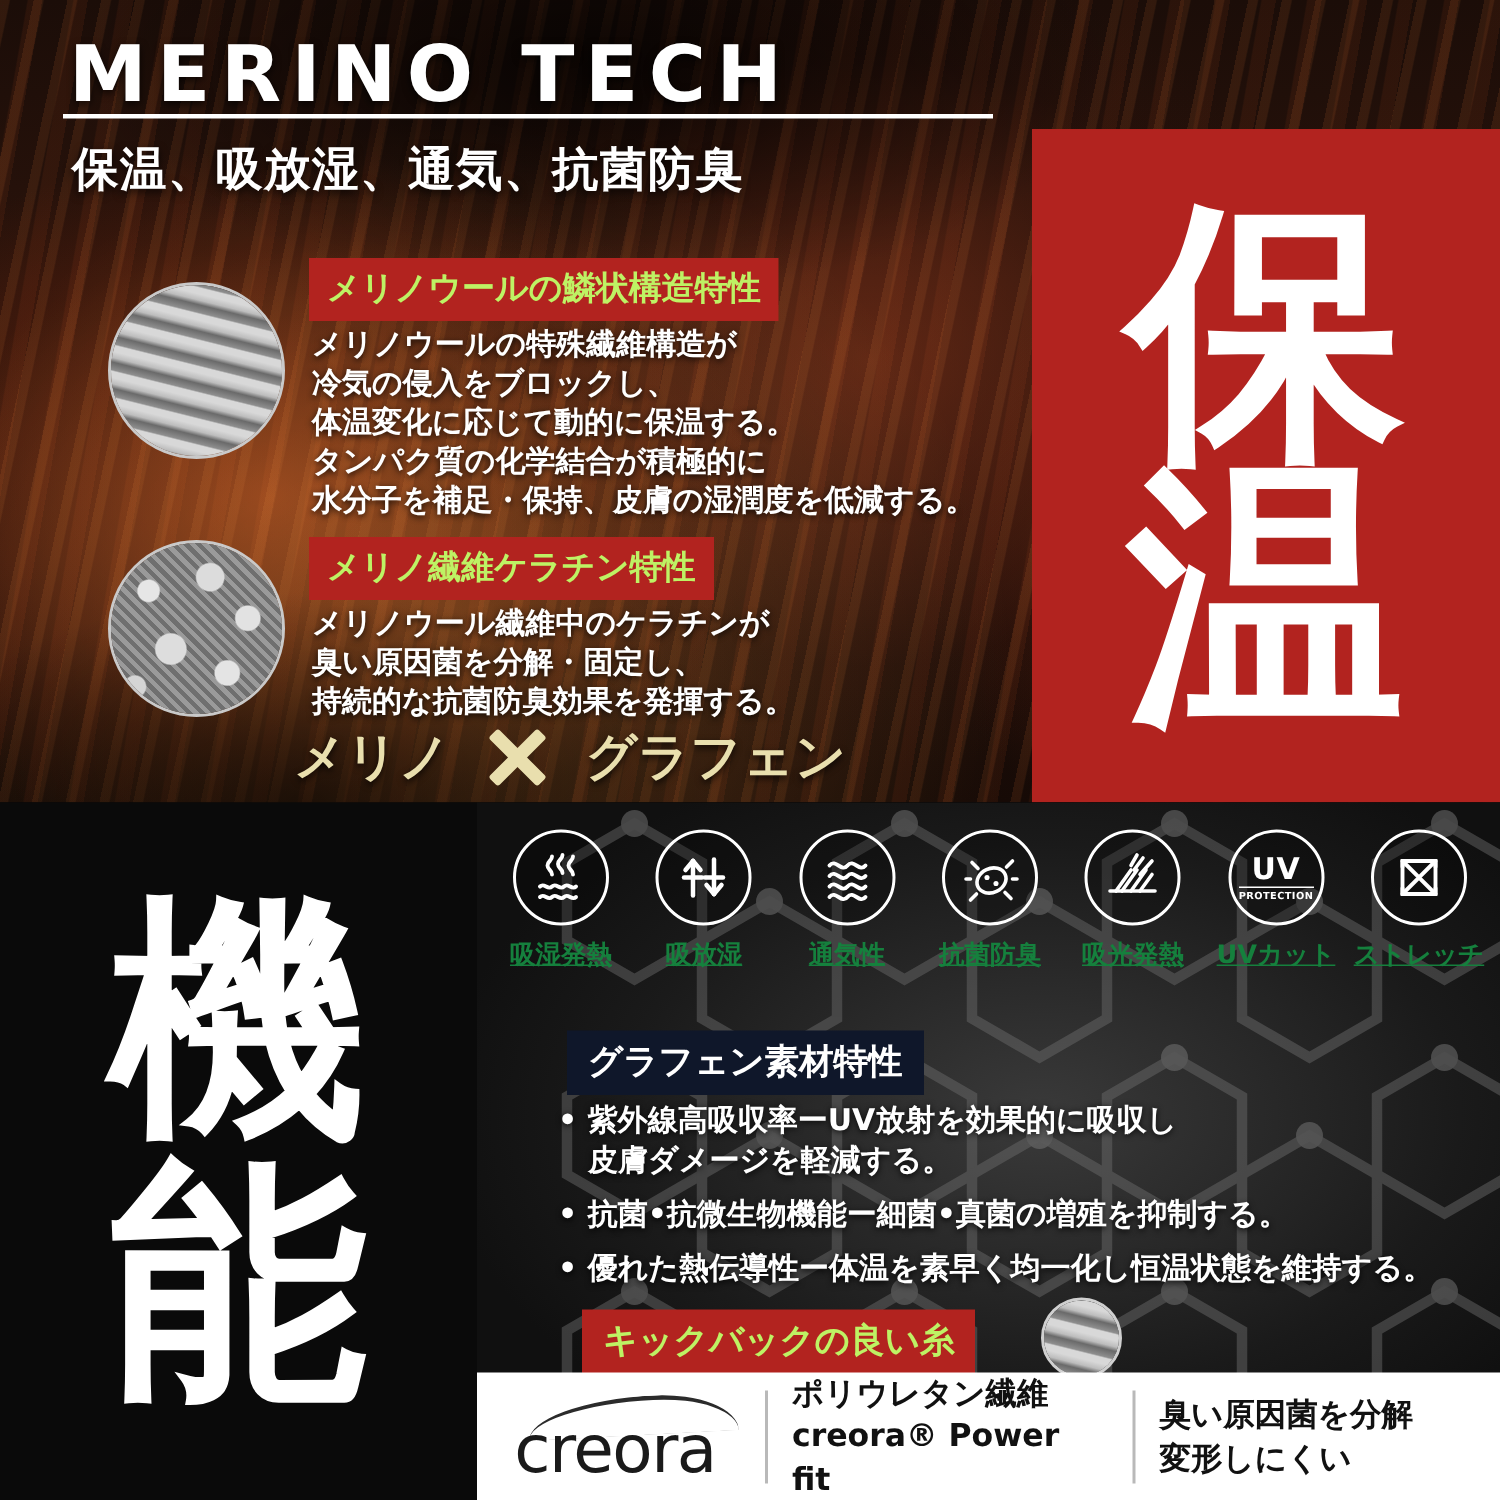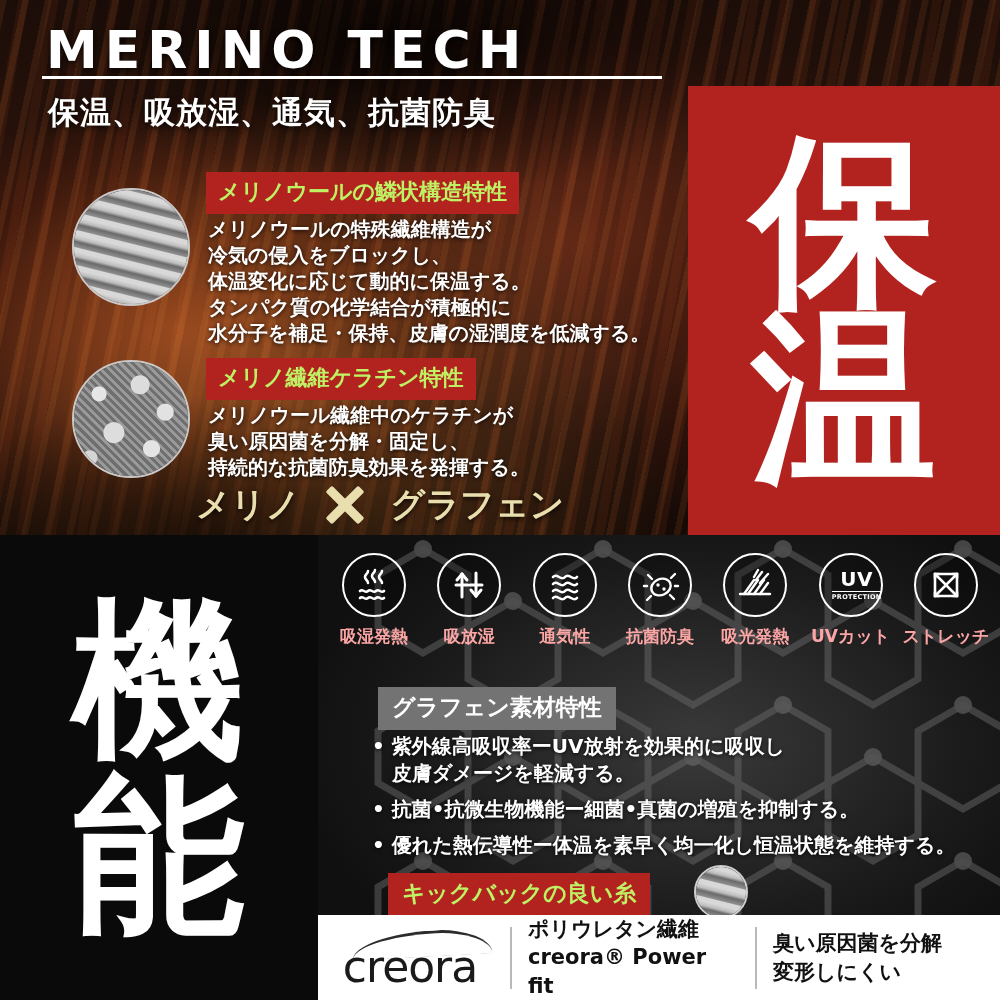--- a/index.html
+++ b/index.html
@@ -171,27 +171,28 @@
     display: flex; justify-content: space-between;
   }
   .icon-item { width: 88px; text-align: center; }
   .icon-circle {
     width: 64px; height: 64px; margin: 0 auto;
     border-radius: 50%; border: 2px solid #ffffff;
     display: flex; align-items: center; justify-content: center;
     background: rgba(0,0,0,0.25);
   }
   .icon-label {
-    margin-top: 8px; color: #fca5a5; font-size: 17px; font-weight: 700;
+    margin-top: 8px; color: #15803d; font-size: 17px; font-weight: 700;
     white-space: nowrap;
+    text-decoration: underline;
   }
 
   .graphene-tag {
     position: absolute; left: 378px; top: 152px;
-    background: #737373; color: #fff;
+    background: #0f172a; color: #fff;
     font-size: 23px; font-weight: 700; padding: 5px 14px 7px 14px;
   }
   .graphene-list {
     position: absolute; left: 372px; top: 198px; width: 600px;
     color: #ffffff; font-size: 20px; font-weight: 700; line-height: 1.35;
     text-shadow: 0 1px 4px rgba(0,0,0,0.9);
   }
   .graphene-list li { list-style: none; margin-bottom: 9px; white-space: pre-line; }
   .graphene-list li:before { content: "\2022  "; }
 
@@ -401,21 +402,21 @@
             <path d="M6 30h30"></path>
             <path d="M10 30l10-14M20 30l10-14M14 30l10-14M26 30l8-11"></path>
             <path d="M28 8l-6 8M34 10l-8 9M24 6l-4 7"></path>
           </svg>
         </div>
         <div class="icon-label">吸光発熱</div>
       </div>
 
       <div class="icon-item">
         <div class="icon-circle">
-          <div style="text-align:center;line-height:1;padding-left:12px;">
+          <div style="text-align:center;line-height:1;">
             <div style="color:#fff;font-size:20px;font-weight:700;letter-spacing:0.5px;">UV</div>
             <div style="color:#fff;font-size:6.5px;font-weight:700;border-top:1.5px solid #fff;margin-top:2px;padding-top:2px;letter-spacing:0.3px;">PROTECTION</div>
           </div>
         </div>
         <div class="icon-label">UVカット</div>
       </div>
 
       <div class="icon-item">
         <div class="icon-circle">
           <svg width="40" height="40" viewBox="0 0 40 40" fill="none" stroke="#fff" stroke-width="2.6" stroke-linecap="round">

